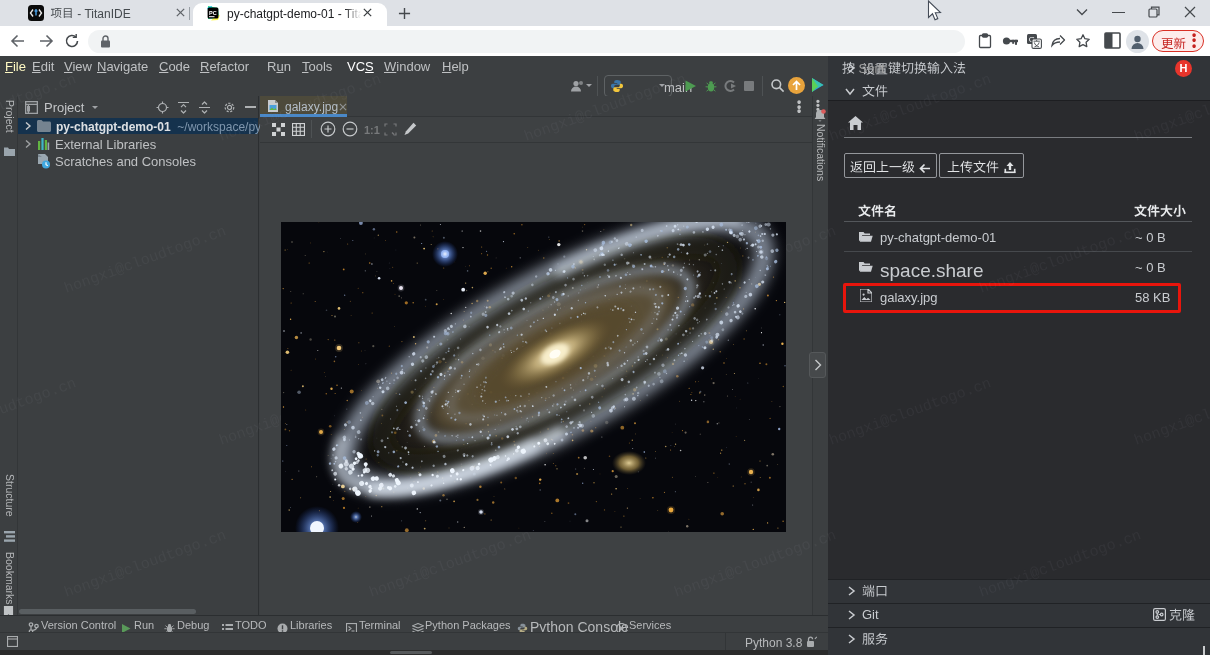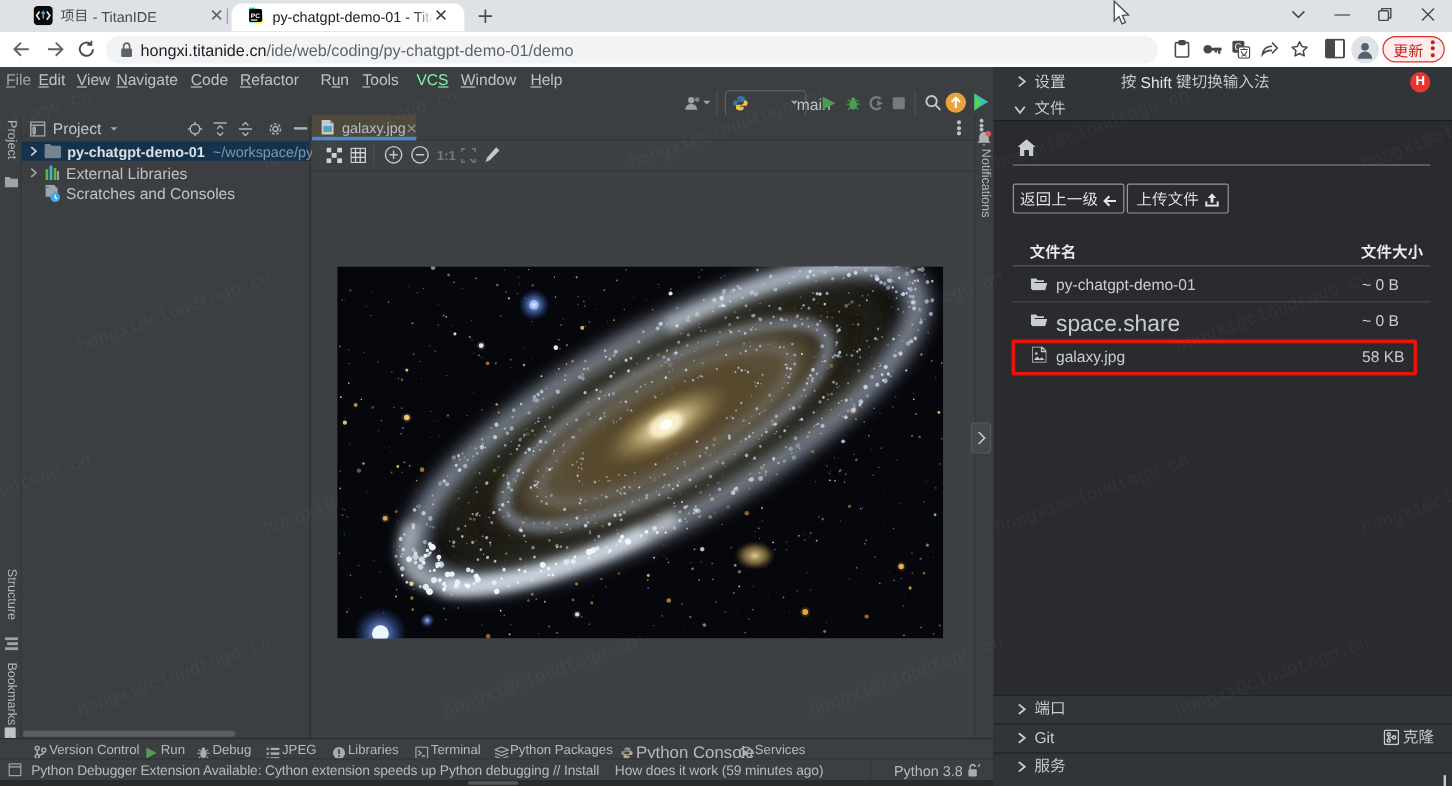--- a/index.html
+++ b/index.html
@@ -96,21 +96,20 @@
     </svg>
 <svg class="ic" style="left:64px;top:7px" width="16" height="16" viewBox="0 0 16 16" fill="none" stroke="#45494d" stroke-width="1.6">
       <path d="M13.5 8a5.5 5.5 0 1 1-1.6-3.9"></path>
       <path d="M12.2 1v3.4H8.8" stroke-width="1.4"></path>
     </svg>
 <div class="a" style="left:88px;top:4px;width:877px;height:23px;border-radius:11.5px;background:#f1f3f4"></div>
 <svg class="ic" style="left:100px;top:9px" width="11" height="13" viewBox="0 0 11 13" fill="#5f6368">
       <rect x="1" y="5.5" width="9" height="7" rx="1"></rect>
       <path d="M3 6V3.5a2.5 2.5 0 0 1 5 0V6" fill="none" stroke="#5f6368" stroke-width="1.4"></path>
     </svg>
-<div class="a" style="left:117px;top:8.5px;font-size:13.5px;color:#202124">hongxi.titanide.cn<span style="color:#5f6368">/ide/web/coding/py-chatgpt-demo-01/demo</span></div>
 <svg class="ic" style="left:977px;top:7px" width="16" height="16" viewBox="0 0 16 16" fill="none" stroke="#45494d" stroke-width="1.3">
       <rect x="2.5" y="2.5" width="11" height="12" rx="1"></rect>
       <rect x="5.5" y="1" width="5" height="3" rx="1" fill="#45494d"></rect>
     </svg>
 <svg class="ic" style="left:1002px;top:9px" width="17" height="12" viewBox="0 0 17 12" fill="#45494d">
       <circle cx="4.5" cy="6" r="3.6"></circle>
       <rect x="7" y="4.8" width="9" height="2.4"></rect>
       <rect x="13" y="4.8" width="2" height="5"></rect>
       <rect x="10.2" y="4.8" width="2" height="4"></rect>
     </svg>
@@ -140,29 +139,29 @@
 <div class="a" style="left:1161px;top:8px"><svg style="vertical-align:-2.0px;overflow:visible" width="25" height="13" viewBox="0 -11.00 25.00 13.00" fill="#c5221f">
         <use href="#g66f4" transform="translate(0.0,0) scale(0.0125,-0.0125)"></use>
         <use href="#g65b0" transform="translate(12.5,0) scale(0.0125,-0.0125)"></use>
       </svg></div>
 <div class="a" style="left:1191px;top:6.5px;color:#c5221f;font-size:12px;font-weight:bold;line-height:5.5px;text-align:center;width:6px">•<br>•<br>•</div>
 </div>
 <svg class="ic" style="left:926px;top:0;z-index:99" width="17" height="24" viewBox="0 0 17 24">
     <path d="M2.5 1 L2.5 17.5 L6.5 13.8 L9 19.8 L11.8 18.6 L9.3 12.8 L14.5 12.5 Z" fill="#fff" stroke="#444b57" stroke-width="1.1"></path>
   </svg>
 <div class="a" style="left:0;top:56px;width:828px;height:599px;background:#3c3f41">
-<div class="a" style="left:5px;top:3px;font-size:13px;color:#a3a3a3"><span style="text-decoration:underline">F</span>ile</div>
+<div class="a" style="left:5px;top:3px;font-size:13px;color:#fef9c3"><span style="text-decoration:underline">F</span>ile</div>
 <div class="a" style="left:32px;top:3px;font-size:13px;color:#bfc1c3"><span style="text-decoration:underline">E</span>dit</div>
 <div class="a" style="left:64px;top:3px;font-size:13px;color:#bfc1c3"><span style="text-decoration:underline">V</span>iew</div>
 <div class="a" style="left:97px;top:3px;font-size:13px;color:#bfc1c3"><span style="text-decoration:underline">N</span>avigate</div>
 <div class="a" style="left:159px;top:3px;font-size:13px;color:#bfc1c3"><span style="text-decoration:underline">C</span>ode</div>
 <div class="a" style="left:200px;top:3px;font-size:13px;color:#bfc1c3"><span style="text-decoration:underline">R</span>efactor</div>
 <div class="a" style="left:267px;top:3px;font-size:13px;color:#bfc1c3">R<span style="text-decoration:underline">u</span>n</div>
 <div class="a" style="left:302px;top:3px;font-size:13px;color:#bfc1c3"><span style="text-decoration:underline">T</span>ools</div>
-<div class="a" style="left:347px;top:3px;font-size:13px;color:#86efac">VC<span style="text-decoration:underline">S</span></div>
+<div class="a" style="left:347px;top:3px;font-size:13px;color:#ffffff">VC<span style="text-decoration:underline">S</span></div>
 <div class="a" style="left:384px;top:3px;font-size:13px;color:#bfc1c3"><span style="text-decoration:underline">W</span>indow</div>
 <div class="a" style="left:442px;top:3px;font-size:13px;color:#bfc1c3"><span style="text-decoration:underline">H</span>elp</div>
 <svg class="ic" style="left:570px;top:23px" width="15" height="15" viewBox="0 0 15 15" fill="#9fa2a5">
       <circle cx="6" cy="4.5" r="2.6"></circle>
       <path d="M1 12.5a5 5 0 0 1 10 0z"></path>
       <circle cx="11" cy="4" r="2" fill="#7f8284"></circle>
     </svg>
 <div class="a" style="left:586px;top:28px;width:0;height:0;border:3.5px solid transparent;border-top-color:#9fa2a5"></div>
 <div class="a" style="left:597px;top:20px;width:1px;height:20px;background:#4e5254"></div>
 <div class="a" style="left:604px;top:19px;width:68px;height:22px;border:1px solid #5e6264;border-radius:4px"></div>
@@ -342,21 +341,21 @@
       </svg></div>
 <div class="a" style="left:177px;top:563px;font-size:11px;color:#b7b9bb">Debug</div>
 <div class="a" style="left:222px;top:564px;width:12px"><svg width="11" height="10" viewBox="0 0 11 10" fill="#a9acae">
         <rect width="2" height="2" y="0"></rect>
         <rect width="2" height="2" y="4"></rect>
         <rect width="2" height="2" y="8"></rect>
         <rect x="3.5" width="7.5" height="2"></rect>
         <rect x="3.5" y="4" width="7.5" height="2"></rect>
         <rect x="3.5" y="8" width="7.5" height="2"></rect>
       </svg></div>
-<div class="a" style="left:235px;top:563px;font-size:11px;color:#b7b9bb">JPEG</div>
+<div class="a" style="left:235px;top:563px;font-size:11px;color:#b7b9bb">TODO</div>
 <div class="a" style="left:277px;top:564px;width:12px"><svg width="11" height="11" viewBox="0 0 11 11">
         <circle cx="5.5" cy="5.5" r="5" fill="#a9acae"></circle>
         <rect x="4.8" y="2.3" width="1.4" height="4" fill="#3c3f41"></rect>
         <rect x="4.8" y="7.3" width="1.4" height="1.4" fill="#3c3f41"></rect>
       </svg></div>
 <div class="a" style="left:290px;top:563px;font-size:11px;color:#b7b9bb">Libraries</div>
 <div class="a" style="left:346px;top:564px;width:12px"><svg width="11" height="11" viewBox="0 0 11 11" fill="none" stroke="#a9acae" stroke-width="1.1">
         <rect x="0.55" y="0.55" width="9.9" height="9.9"></rect>
         <path d="M2.5 3.5L5 5.5L2.5 7.5M5.5 8h3"></path>
       </svg></div>
@@ -373,21 +372,20 @@
 <div class="a" style="left:616px;top:564px;width:12px"><svg width="11" height="11" viewBox="0 0 11 11">
         <circle cx="5.5" cy="5.5" r="5" fill="none" stroke="#a9acae" stroke-width="1.2"></circle>
         <path d="M4 3L8 5.5L4 8z" fill="#a9acae"></path>
       </svg></div>
 <div class="a" style="left:629px;top:563px;font-size:11px;color:#b7b9bb">Services</div>
 <div class="a" style="left:0;top:576px;width:828px;height:18px;background:#3c3f41;border-top:1px solid #323537"></div>
 <svg class="ic" style="left:7px;top:580px" width="11" height="11" viewBox="0 0 11 11" fill="none" stroke="#a9acae" stroke-width="1.1">
       <rect x="0.55" y="0.55" width="9.9" height="9.9"></rect>
       <path d="M0.55 3h9.9"></path>
     </svg>
-<div class="a" style="left:26px;top:581px;font-size:11.5px;color:#b7b9bb;letter-spacing:-0.1px">Python Debugger Extension Available: Cython extension speeds up Python debugging // Install<span style="padding-left:13px">How does it work (59 minutes ago)</span></div>
 <div class="a" style="left:725px;top:577px;width:1px;height:17px;background:#323537"></div>
 <div class="a" style="left:745px;top:580px;font-size:12px;color:#b7b9bb">Python 3.8</div>
 <svg class="ic" style="left:806px;top:580px" width="11" height="12" viewBox="0 0 11 12" fill="#a9acae">
       <rect x="1" y="5" width="7" height="6" rx="1"></rect>
       <path d="M2.5 5V3.2a2 2 0 0 1 4 0" fill="none" stroke="#a9acae" stroke-width="1.3"></path>
       <path d="M8.5 2.5l2-2 .8.8-2 2z"></path>
     </svg>
 <div class="a" style="left:0;top:594px;width:828px;height:5px;background:#2b2b2b"></div>
 <div class="a" style="left:390px;top:595px;width:42px;height:3px;background:#56595b;border-radius:1.5px"></div>
 <svg width="505" height="310" viewBox="0 0 505 310" style="position:absolute;left:281px;top:166px;z-index:60">
@@ -1951,21 +1949,21 @@
 </div>
 <div class="a" style="left:828px;top:56px;width:382px;height:599px;background:#2a2b2e;color:#c9ccd0">
 <div class="a" style="left:0;top:0;width:382px;height:45px;background:#313438;border-bottom:1px solid #1d1e21"></div>
 <svg class="ic" style="left:19px;top:7px" width="9" height="10" viewBox="0 0 9 10" fill="none" stroke="#c9ccd0" stroke-width="1.5">
       <path d="M2 1L7 5L2 9"></path>
     </svg>
 <div class="a" style="left:34px;top:4px"><svg style="vertical-align:-2.1px;overflow:visible" width="26" height="14" viewBox="0 -11.44 26.00 13.52" fill="#c9ccd0">
         <use href="#g8bbe" transform="translate(0.0,0) scale(0.0130,-0.0130)"></use>
         <use href="#g7f6e" transform="translate(13.0,0) scale(0.0130,-0.0130)"></use>
       </svg></div>
-<div class="a" style="left:4px;top:5px;width:328px;text-align:center;font-size:13px;color:#e5e5e5"><svg style="vertical-align:-2.1px;overflow:visible" width="13" height="14" viewBox="0 -11.44 13.00 13.52" fill="#c9ccd0">
+<div class="a" style="left:14px;top:5px;width:328px;text-align:left;font-size:13px;color:#a3a3a3"><svg style="vertical-align:-2.1px;overflow:visible" width="13" height="14" viewBox="0 -11.44 13.00 13.52" fill="#c9ccd0">
         <use href="#g6309" transform="translate(0.0,0) scale(0.0130,-0.0130)"></use>
       </svg> Shift <svg style="vertical-align:-2.1px;overflow:visible" width="78" height="14" viewBox="0 -11.44 78.00 13.52" fill="#c9ccd0">
         <use href="#g952e" transform="translate(0.0,0) scale(0.0130,-0.0130)"></use>
         <use href="#g5207" transform="translate(13.0,0) scale(0.0130,-0.0130)"></use>
         <use href="#g6362" transform="translate(26.0,0) scale(0.0130,-0.0130)"></use>
         <use href="#g8f93" transform="translate(39.0,0) scale(0.0130,-0.0130)"></use>
         <use href="#g5165" transform="translate(52.0,0) scale(0.0130,-0.0130)"></use>
         <use href="#g6cd5" transform="translate(65.0,0) scale(0.0130,-0.0130)"></use>
       </svg></div>
 <div class="a" style="left:347px;top:4px;width:17px;height:17px;border-radius:50%;background:#e8352c;text-align:center;font-size:11px;font-weight:bold;color:#fff;line-height:17px">H</div>

